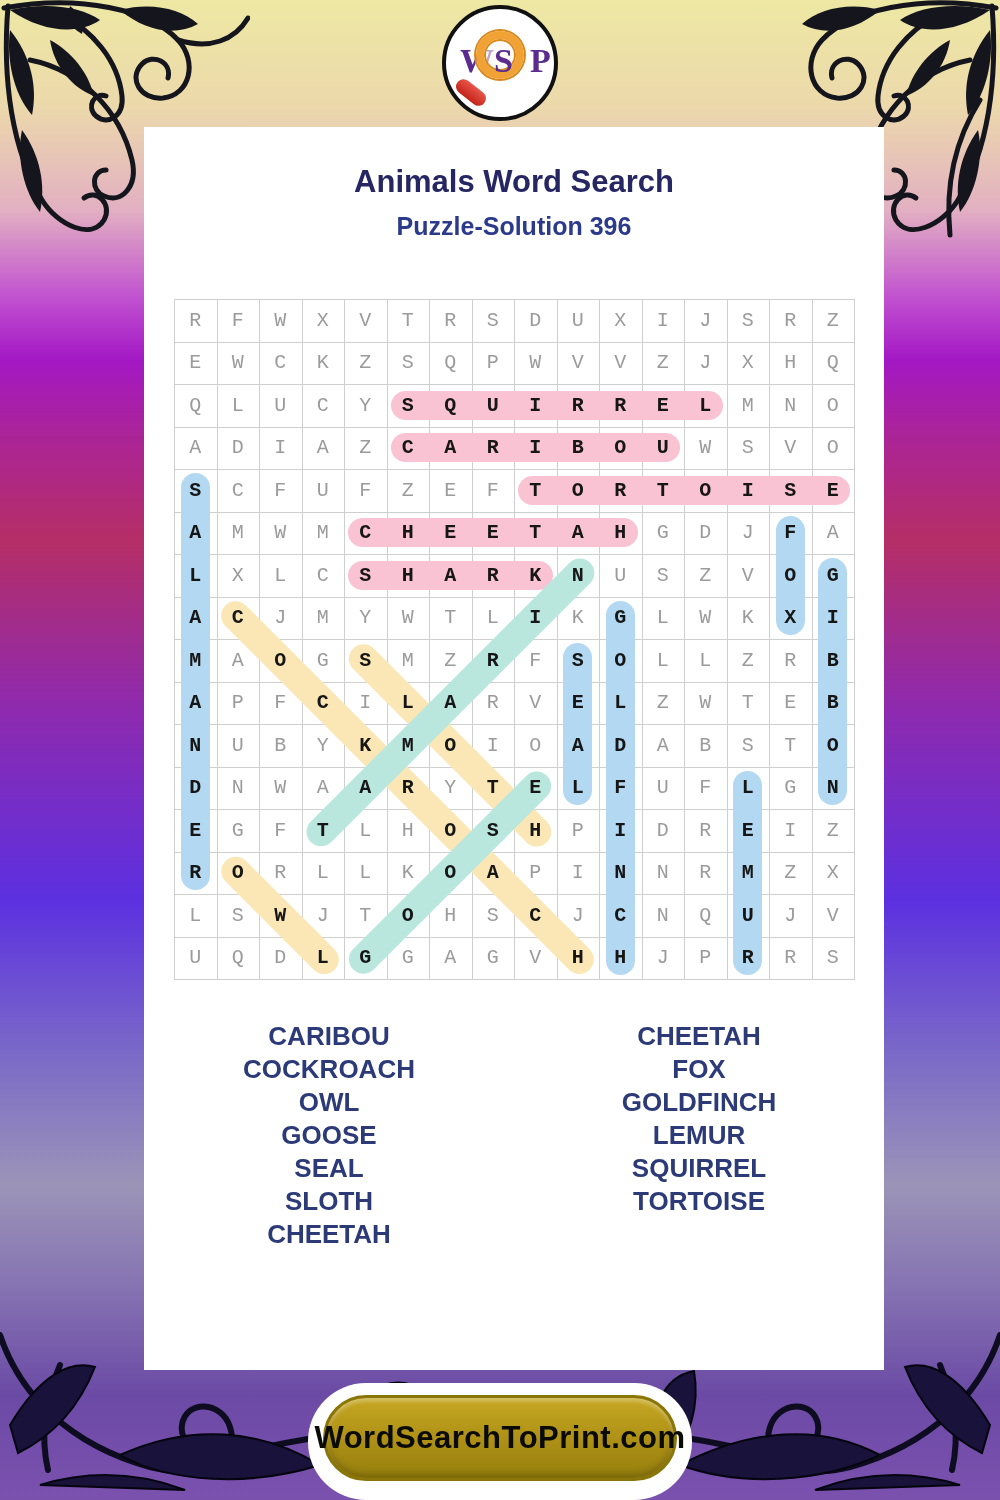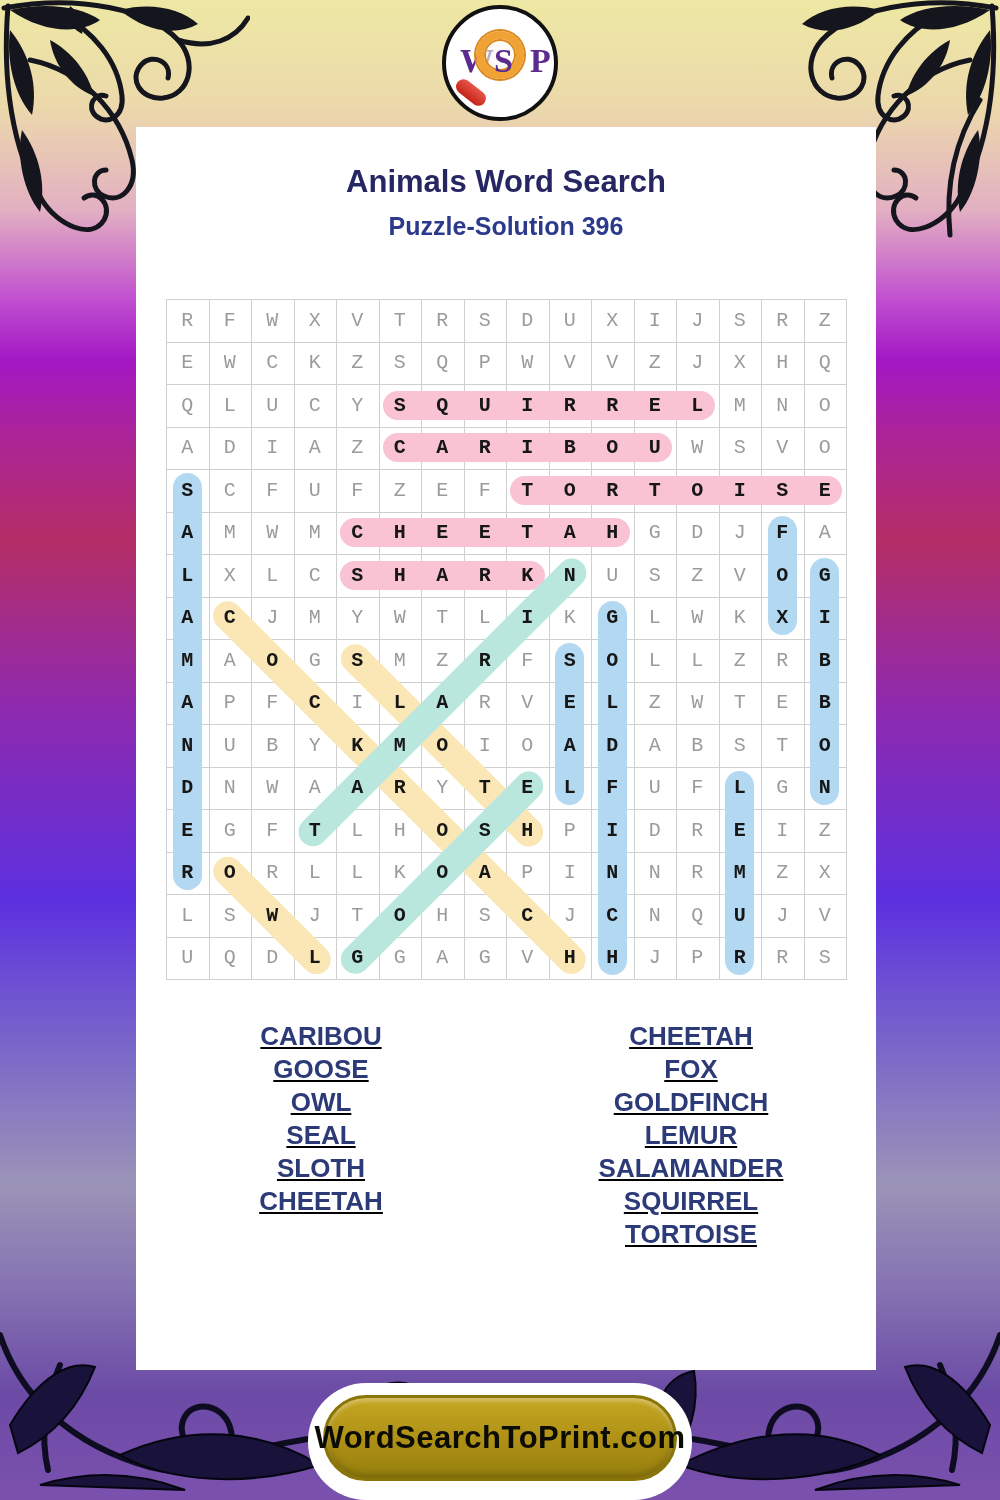--- a/index.html
+++ b/index.html
@@ -25,39 +25,39 @@
   .logo-w{left:14px;}
   .logo-s{left:48px;z-index:3;}
   .logo-p{left:84px;}
   .logo-ring{position:absolute;left:30px;top:22px;width:48px;height:48px;border-radius:50%;
         border:8px solid #f0a234;box-sizing:border-box;z-index:2;
         box-shadow:0 0 0 2px #d9881d, inset 0 0 0 2px #d9881d;background:rgba(250,248,244,.6);}
   .logo-handle{position:absolute;left:8px;top:76px;width:34px;height:15px;border-radius:8px;
         background:linear-gradient(180deg,#e8564a,#c42318);transform:rotate(38deg);z-index:1;}
 
   
-  .card{position:absolute;left:136px;top:127px;width:740px;height:1243px;background:#fff;z-index:2;}
+  .card{position:absolute;left:144px;top:127px;width:740px;height:1243px;background:#fff;z-index:2;}
   .title{margin-top:37px;text-align:center;font-size:31px;font-weight:bold;color:#262663;}
   .subtitle{margin-top:12px;text-align:center;font-size:25px;font-weight:bold;color:#2c3a8c;}
 
   
   .grid-wrap{position:absolute;left:30px;top:172px;width:681px;height:681px;}
   .layer{position:absolute;left:0;top:0;}
   .cells,.letters{display:grid;grid-template-columns:repeat(16,42.5px);grid-template-rows:repeat(16,42.5px);}
   .cells{border-top:1px solid #cfcfcf;border-left:1px solid #cfcfcf;z-index:0;}
   .cells>div{border-right:1px solid #cfcfcf;border-bottom:1px solid #cfcfcf;box-sizing:border-box;background:#fff;}
   .caps{z-index:1;width:681px;height:681px;}
   .caps>div{position:absolute;border-radius:15px;}
   .letters{z-index:2;position:absolute;}
   .letters>div{display:flex;align-items:center;justify-content:center;
         font-family:"Liberation Mono",monospace;font-size:20px;color:#9b9b9b;}
   .letters>div.hit{font-weight:bold;color:#161616;}
 
   
-  .words{position:absolute;left:0;top:893px;width:100%;display:flex;text-decoration:underline;}
+  .words{position:absolute;left:0;top:893px;width:100%;display:flex;}
   .words .col{flex:1;text-align:center;}
   .words .word{font-size:26px;font-weight:bold;color:#2c3a78;line-height:33px;}
 
   
   .footer-pill{position:absolute;left:308px;top:1383px;width:384px;height:117px;border-radius:58px;
         background:#fff;z-index:6;}
   .footer-btn{position:absolute;left:15px;top:12px;width:354px;height:86px;border-radius:44px;
         background:linear-gradient(180deg,#c6a722 0%,#ac8f15 55%,#96800e 100%);
         border:3px solid #8a7508;box-sizing:border-box;cursor:pointer;
         box-shadow:inset 0 3px 4px rgba(255,255,255,.35), inset 0 -4px 6px rgba(70,55,0,.35);
@@ -668,32 +668,32 @@
         <div>P</div>
         <div class="hit">R</div>
         <div>R</div>
         <div>S</div>
       </div>
   </div>
 
   <div class="words">
     <div class="col" id="words-left">
         <div class="word">CARIBOU</div>
+        <div class="word">COCKROACH</div>
+        <div class="word">OWL</div>
         <div class="word">GOOSE</div>
-        <div class="word">OWL</div>
         <div class="word">SEAL</div>
         <div class="word">SLOTH</div>
         <div class="word">CHEETAH</div>
       </div>
     <div class="col" id="words-right">
         <div class="word">CHEETAH</div>
         <div class="word">FOX</div>
         <div class="word">GOLDFINCH</div>
         <div class="word">LEMUR</div>
-        <div class="word">SALAMANDER</div>
         <div class="word">SQUIRREL</div>
         <div class="word">TORTOISE</div>
       </div>
   </div>
 </div>
 
 <div class="footer-pill">
   <div class="footer-btn">
     <span>WordSearchToPrint.com</span>
   </div>

